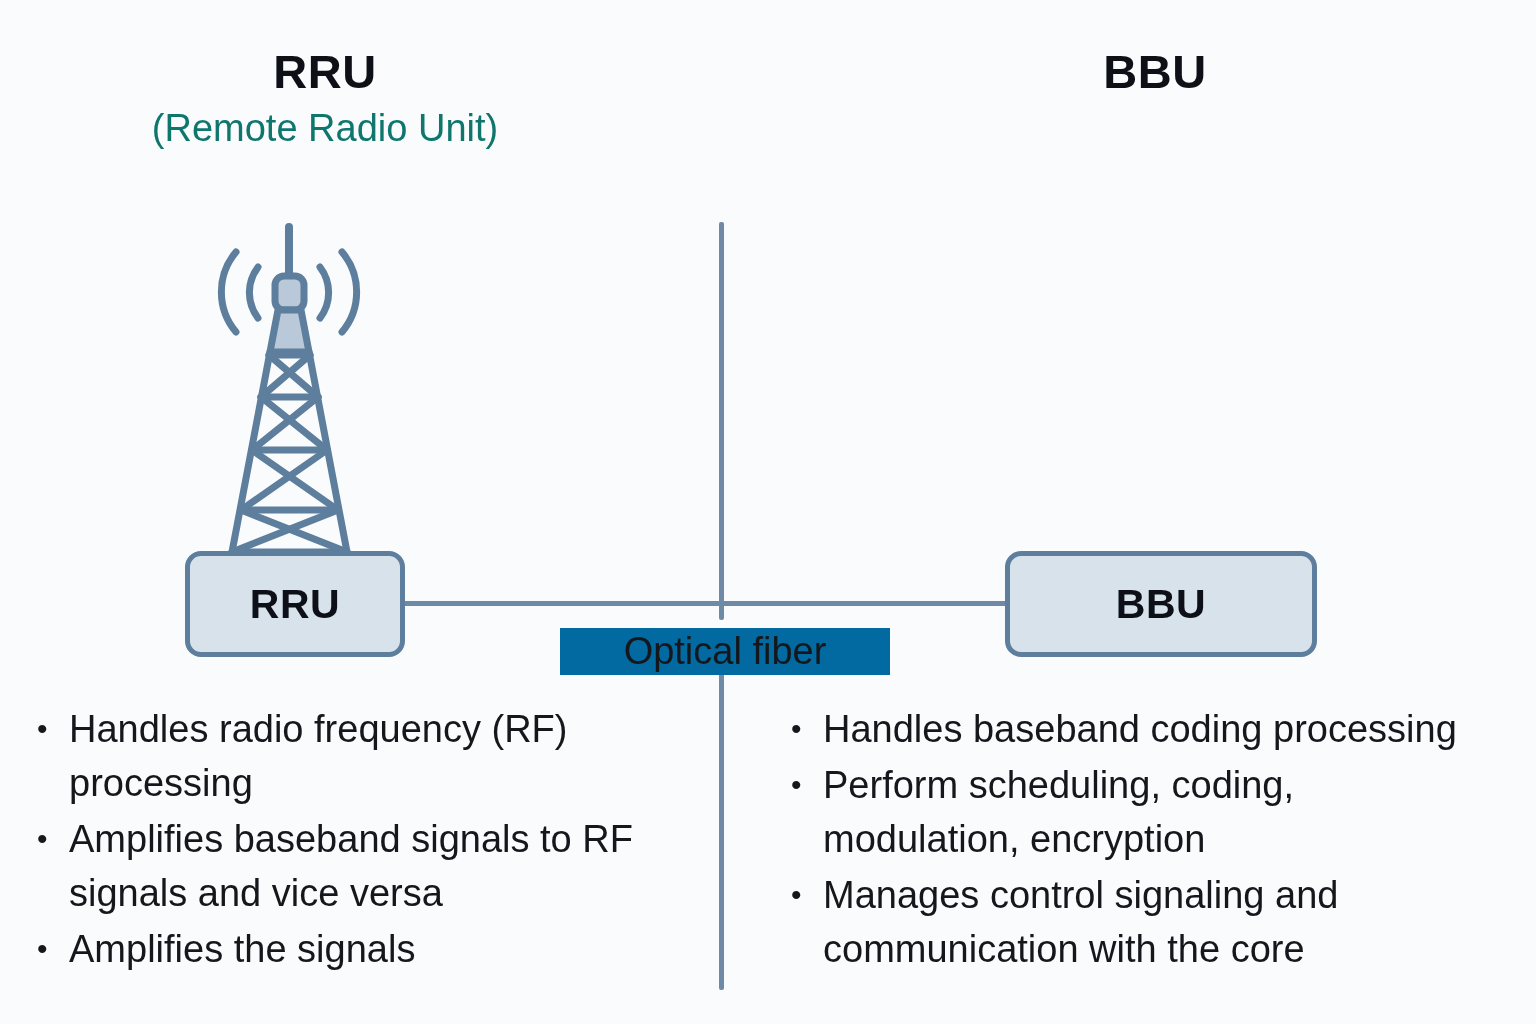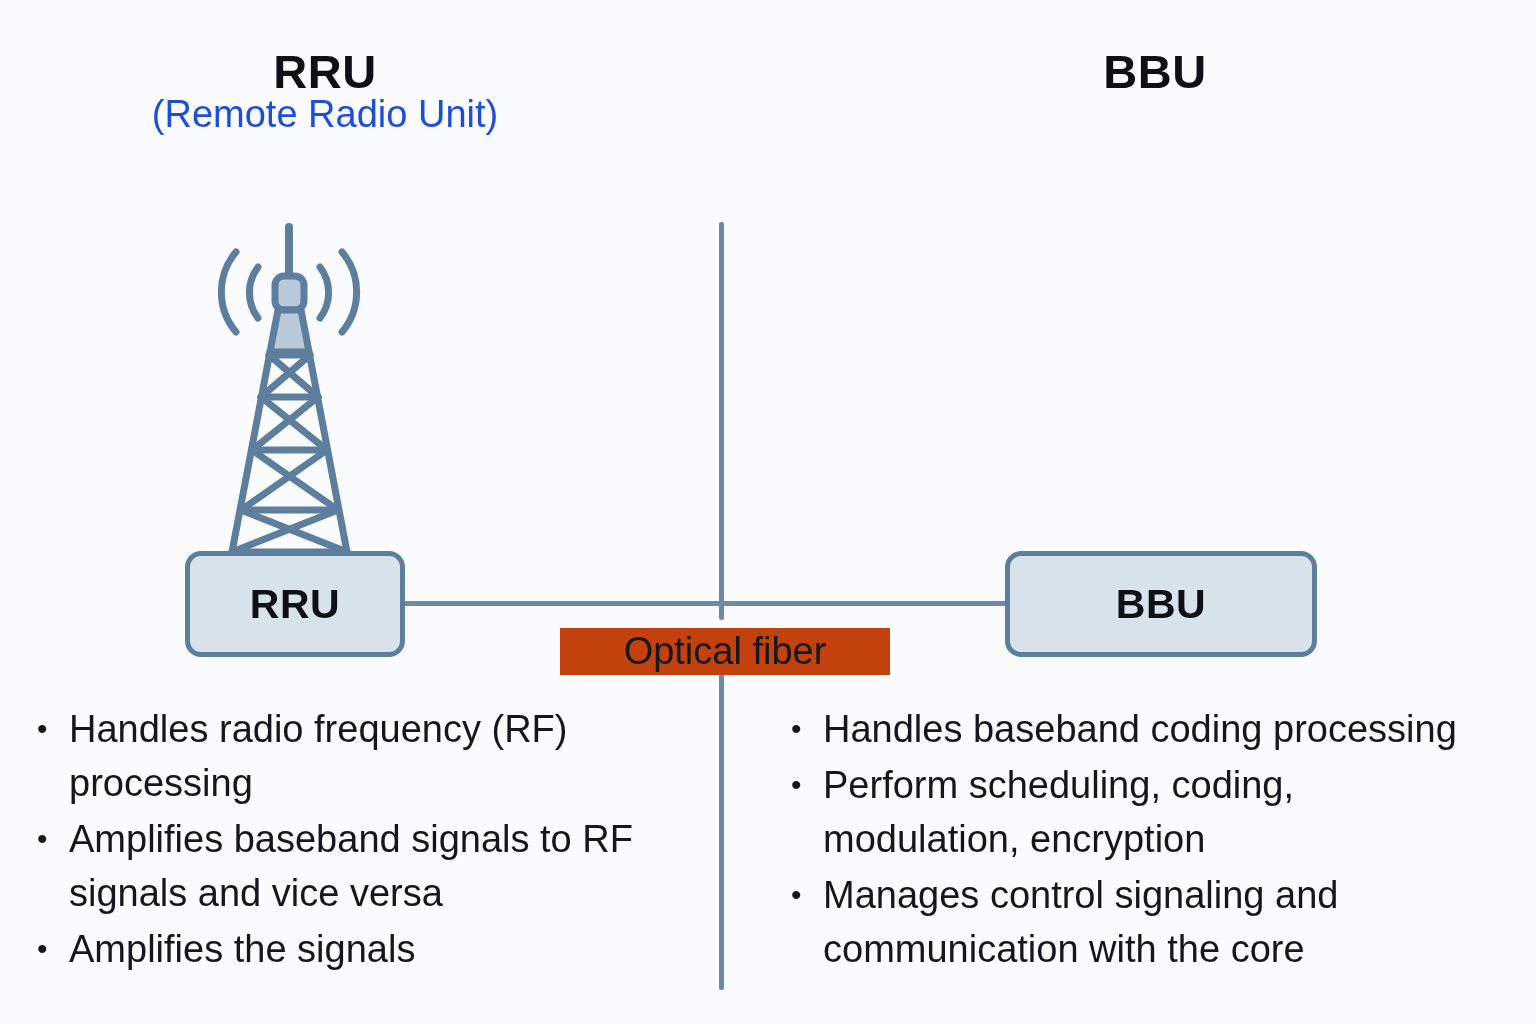--- a/index.html
+++ b/index.html
@@ -33,22 +33,23 @@
   .col-heading .abbr {
     font-size: 47px;
     font-weight: bold;
     letter-spacing: 0.5px;
     color: #0d1117;
     display: block;
   }
   .col-heading .full {
     font-size: 38px;
     font-weight: normal;
-    color: #1d4ed8;
+    color: #0f766e;
     display: block;
+    margin-top: 14px;
   }
 
   #heading-rru { left: 55px;  top: 48px;  width: 540px; }
   #heading-bbu { left: 900px; top: 48px;  width: 510px; }
 
   
   .divider {
     position: absolute;
     left: 719px;
     width: 5px;
@@ -102,21 +103,21 @@
   
   #fiber-label {
     position: absolute;
     left: 560px;
     top: 628px;
     width: 330px;
     text-align: center;
     font-size: 38px;
     color: #14181d;
     z-index: 4;
-    background: #c2410c;
+    background: #0369a1;
     padding: 2px 0;
   }
 
   
   .bullet-list {
     position: absolute;
     list-style: none;
   }
   .bullet-list li {
     position: relative;

